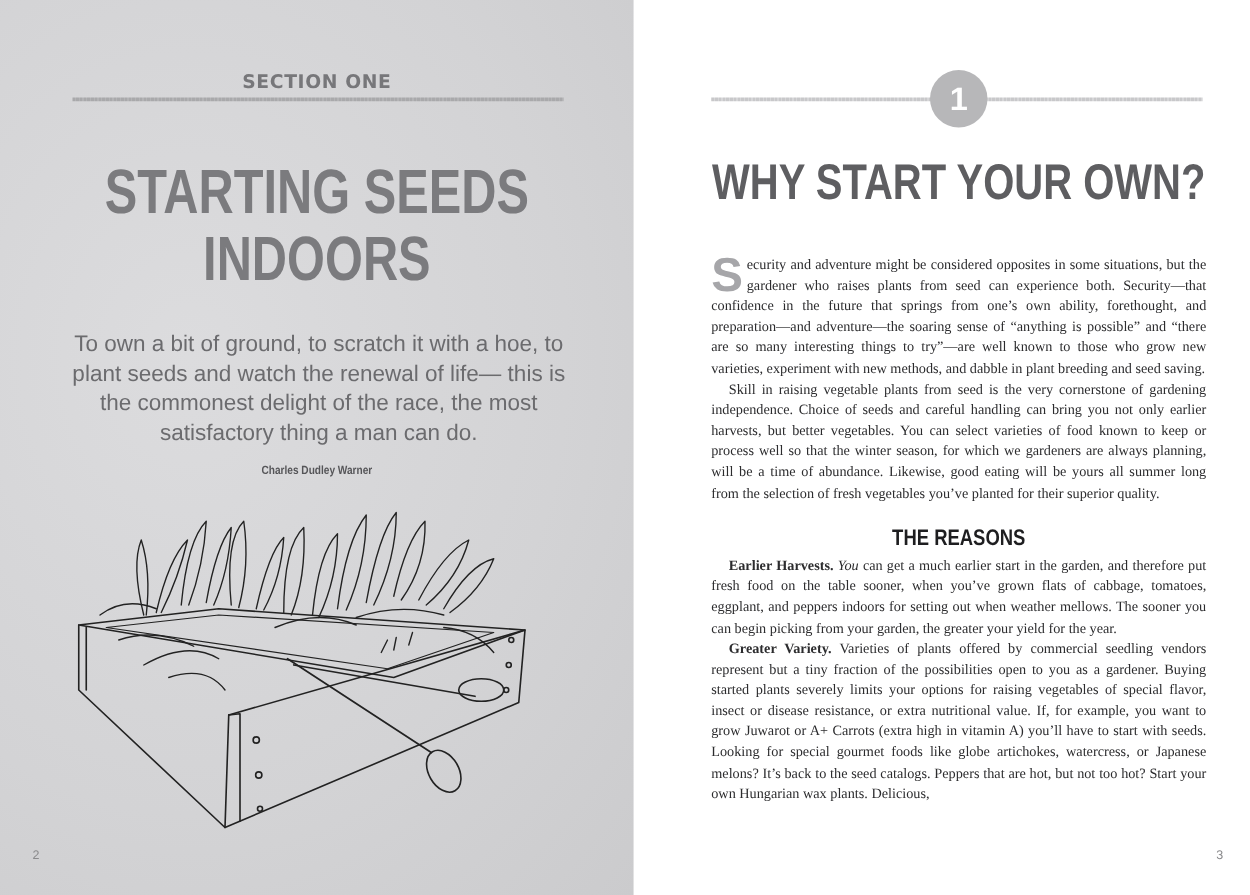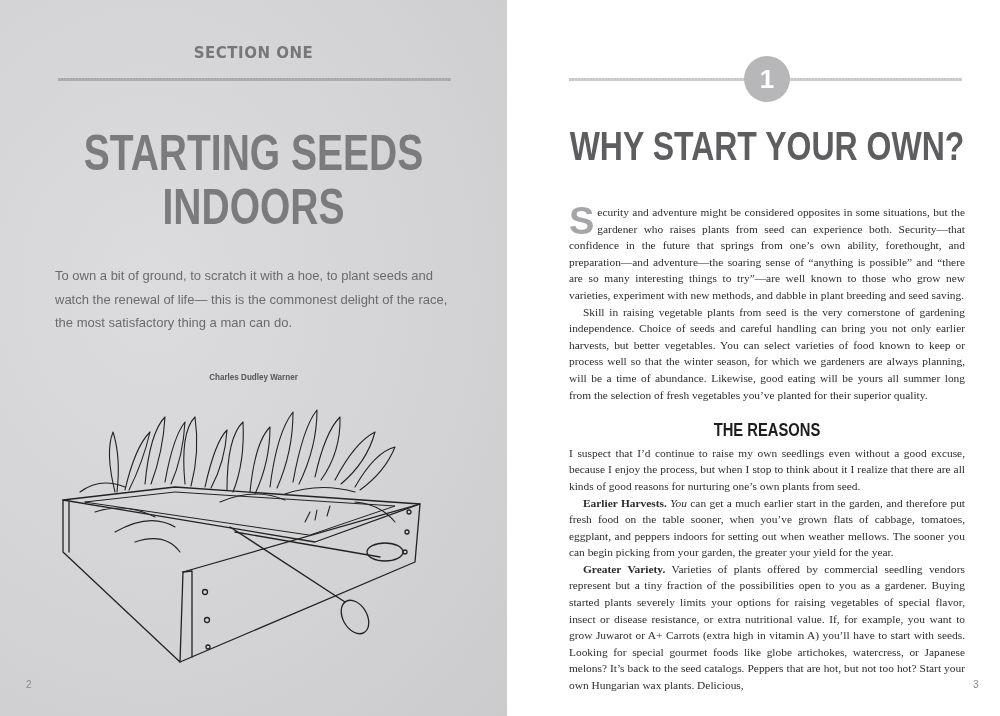--- a/index.html
+++ b/index.html
@@ -7,37 +7,37 @@
   .spread { position: relative; width: 1000px; height: 716px; display: flex; }
 
   
   .left-page {
     position: relative;
     width: 507px; height: 716px;
     background: radial-gradient(ellipse at 30% 40%, #dcdcde 0%, #d3d3d5 60%, #cbcbcd 100%);
     overflow: hidden;
   }
   .section-label {
-    position: absolute; top: 44px; left: 0; width: 507px; text-align: center;
+    position: absolute; top: 56px; left: 0; width: 507px; text-align: center;
     font-family: "DejaVu Sans", sans-serif; font-weight: bold; font-size: 15px;
     color: #77777a; letter-spacing: 0.5px;
   }
   .section-rule {
     position: absolute; top: 78px; left: 58px; width: 393px; height: 3px;
     background: repeating-linear-gradient(90deg, #a9a9ab 0 2px, #b4b4b6 2px 3px);
   }
   .section-title {
     position: absolute; top: 126px; left: 0; width: 507px; text-align: center;
     font-family: "Liberation Sans", sans-serif; font-weight: bold; font-size: 50px;
     line-height: 54px; color: #7b7b7e; transform: scaleX(0.78); transform-origin: center top;
     letter-spacing: 0px;
   }
   .quote {
-    position: absolute; top: 264px; left: 55px; width: 400px; text-align: left;
-    font-family: "Liberation Sans", sans-serif; font-size: 13px; line-height: 23.5px;
+    position: absolute; top: 264px; left: 55px; width: 400px; text-align: center;
+    font-family: "Liberation Sans", sans-serif; font-size: 18px; line-height: 23.5px;
     color: #6b6b6e;
   }
   .attribution {
     position: absolute; top: 371px; left: 0; width: 507px; text-align: center;
     font-family: "Liberation Sans", sans-serif; font-weight: bold; font-size: 9.5px;
     color: #555558; transform: scaleX(0.85);
   }
   .illustration { position: absolute; top: 392px; left: 55px; width: 380px; height: 285px; }
   .page-num-left {
     position: absolute; top: 679px; left: 26px;
@@ -146,21 +146,20 @@
 
   <div class="right-page">
     <div class="chapter-rule"></div>
     <div class="chapter-badge">1</div>
     <div class="chapter-title">WHY START YOUR OWN?</div>
 
     <div class="body">
       <p class="first"><span class="dropcap">S</span><span>ecurity and adventure might be considered opposites in some situations, but the gardener who raises plants from seed can experience both. Security—that confidence in the future that springs from one’s own ability, forethought, and preparation—and adventure—the soaring sense of “anything is possible” and “there are so many interesting things to try”—are well known to those who grow new varieties, experiment with new methods, and dabble in plant breeding and seed saving.</span></p>
       <p>Skill in raising vegetable plants from seed is the very cornerstone of gardening independence. Choice of seeds and careful handling can bring you not only earlier harvests, but better vegetables. You can select varieties of food known to keep or process well so that the winter season, for which we gardeners are always planning, will be a time of abundance. Likewise, good eating will be yours all summer long from the selection of fresh vegetables you’ve planted for their superior quality.</p>
       <div class="subhead">THE REASONS</div>
-      <p class="first">I suspect that I’d continue to raise my own seedlings even without a good excuse, because I enjoy the process, but when I stop to think about it I realize that there are all kinds of good reasons for nurturing one’s own plants from seed.</p>
       <p><span class="runin">Earlier Harvests.</span> <em>You</em><span> can get a much earlier start in the garden, and therefore put fresh food on the table sooner, when you’ve grown flats of cabbage, tomatoes, eggplant, and peppers indoors for setting out when weather mellows. The sooner you can begin picking from your garden, the greater your yield for the year.</span></p>
       <p><span class="runin">Greater Variety.</span><span> Varieties of plants offered by commercial seedling vendors represent but a tiny fraction of the possibilities open to you as a gardener. Buying started plants severely limits your options for raising vegetables of special flavor, insect or disease resistance, or extra nutritional value. If, for example, you want to grow Juwarot or A+ Carrots (extra high in vitamin A) you’ll have to start with seeds. Looking for special gourmet foods like globe artichokes, watercress, or Japanese melons? It’s back to the seed catalogs. Peppers that are hot, but not too hot? Start your own Hungarian wax plants. Delicious,</span></p>
     </div>
 
     <div class="page-num-right">3</div>
   </div>
 
 </div>
 
 </body></html>

